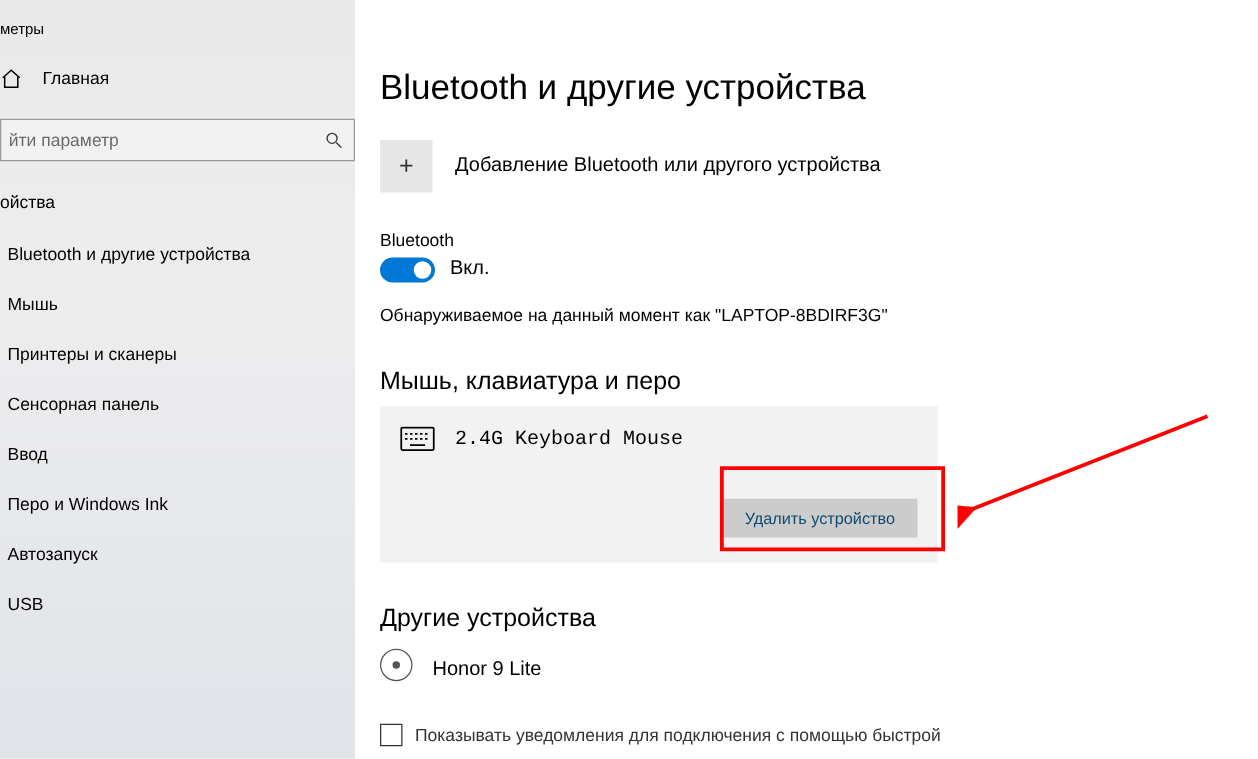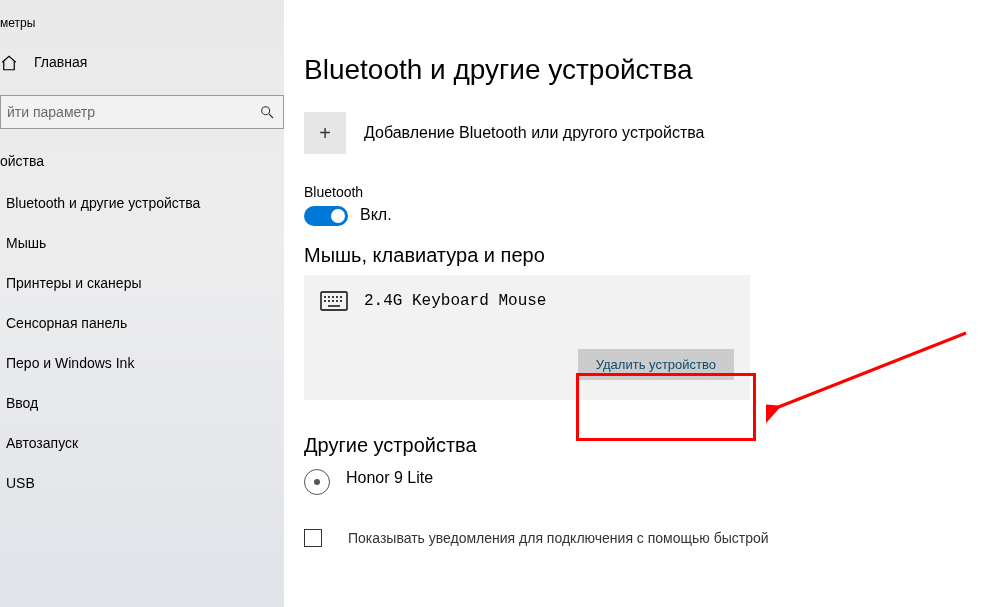--- a/index.html
+++ b/index.html
@@ -74,26 +74,26 @@
     margin-bottom: 34px;
   }
   .device-head { display:flex; align-items:center; gap: 16px; font-family: Liberation Mono, monospace; }
   .kbd-icon { display:flex; align-items:center; }
   .device-actions { display:flex; justify-content:flex-end; margin-top: 38px; }
   .remove-btn {
     background:#cccccc; border:none; padding: 8px 18px;
     font-size: 13px; color:#0c4a6e;
   }
 
-  .other-device { display:flex; align-items:flex-start; gap: 16px; margin-top: 12px; margin-bottom: 34px; }
+  .other-device { display:flex; align-items:flex-end; gap: 16px; margin-top: 12px; margin-bottom: 34px; }
   .disc-icon { width:26px; height:26px; border:1.5px solid #555; border-radius:50%;
     display:flex; align-items:center; justify-content:center; }
   .disc-icon::after { content:""; width:6px; height:6px; border-radius:50%; background:#555; }
 
-  .check-row { display:flex; align-items:center; gap: 26px; font-size:14px; color:#333; }
+  .check-row { display:flex; align-items:center; gap: 10px; font-size:14px; color:#333; }
   .checkbox { width:18px; height:18px; border:1.5px solid #333; }
 
   
   .highlight {
     position:absolute; border: 3px solid #ff0000;
     left: 576px; top: 373px; width: 180px; height: 68px;
     pointer-events:none;
   }
   .arrow {
     position:absolute; left: 766px; top: 323px; width: 210px; height: 100px;
@@ -129,42 +129,43 @@
         </svg>
       </span>
     </div>
 
     <div class="section-header">ойства</div>
 
     <div class="nav-item">Bluetooth и другие устройства</div>
     <div class="nav-item">Мышь</div>
     <div class="nav-item">Принтеры и сканеры</div>
     <div class="nav-item">Сенсорная панель</div>
+    <div class="nav-item">Ввод</div>
     <div class="nav-item">Перо и Windows Ink</div>
-    <div class="nav-item">Ввод</div>
     <div class="nav-item">Автозапуск</div>
     <div class="nav-item">USB</div>
   </div>
 
   <div class="main">
     <div class="h1">Bluetooth и другие устройства</div>
 
     <div class="add-row">
       <div class="add-btn">
         <span>+</span>
       </div>
       <span>Добавление Bluetooth или другого устройства</span>
     </div>
 
     <div class="bt-label">Bluetooth</div>
     <div class="toggle-row">
       <div class="toggle"></div>
       <span>Вкл.</span>
     </div>
 
+    <div class="discover">Обнаруживаемое на данный момент как "LAPTOP-8BDIRF3G"</div>
 
     <div class="h2">Мышь, клавиатура и перо</div>
 
     <div class="device-card">
       <div class="device-head">
         <span class="kbd-icon">
           <svg width="28" height="20" viewBox="0 0 28 20" fill="none" stroke="#000" stroke-width="1.4">
             <rect x="1" y="1" width="26" height="18" rx="1"></rect>
             <line x1="4" y1="6" x2="6" y2="6"></line>
               <line x1="8" y1="6" x2="10" y2="6"></line>

